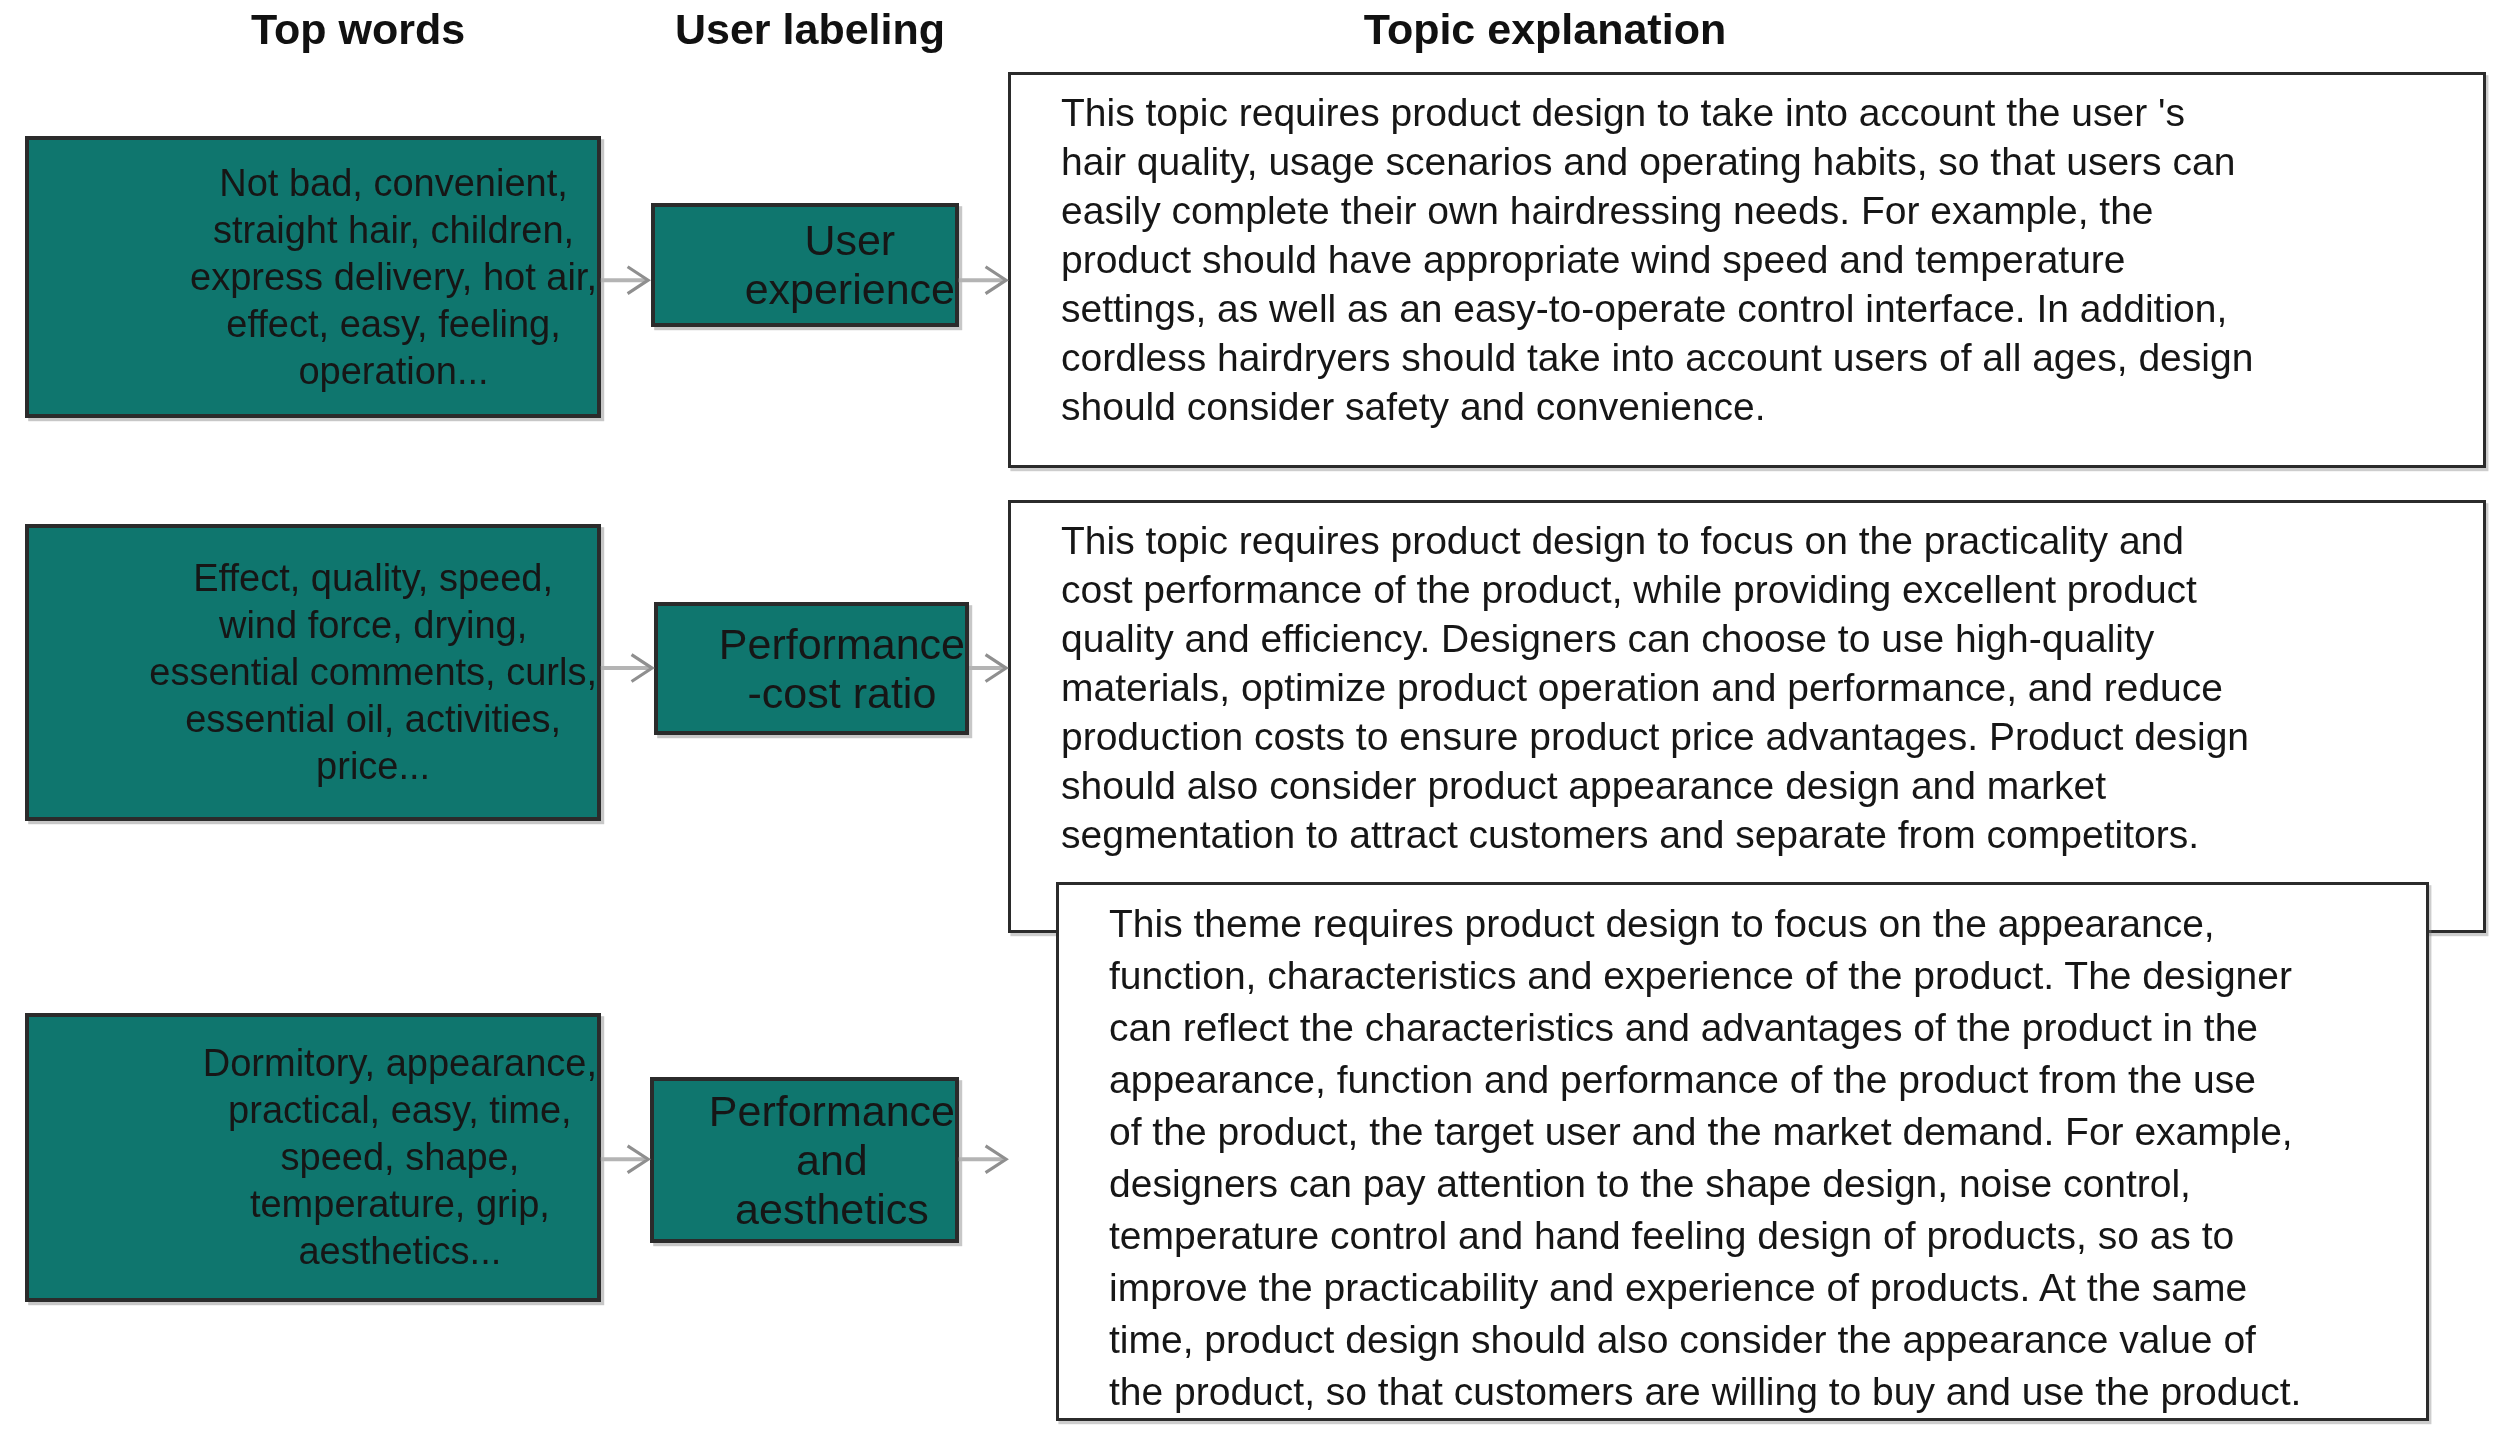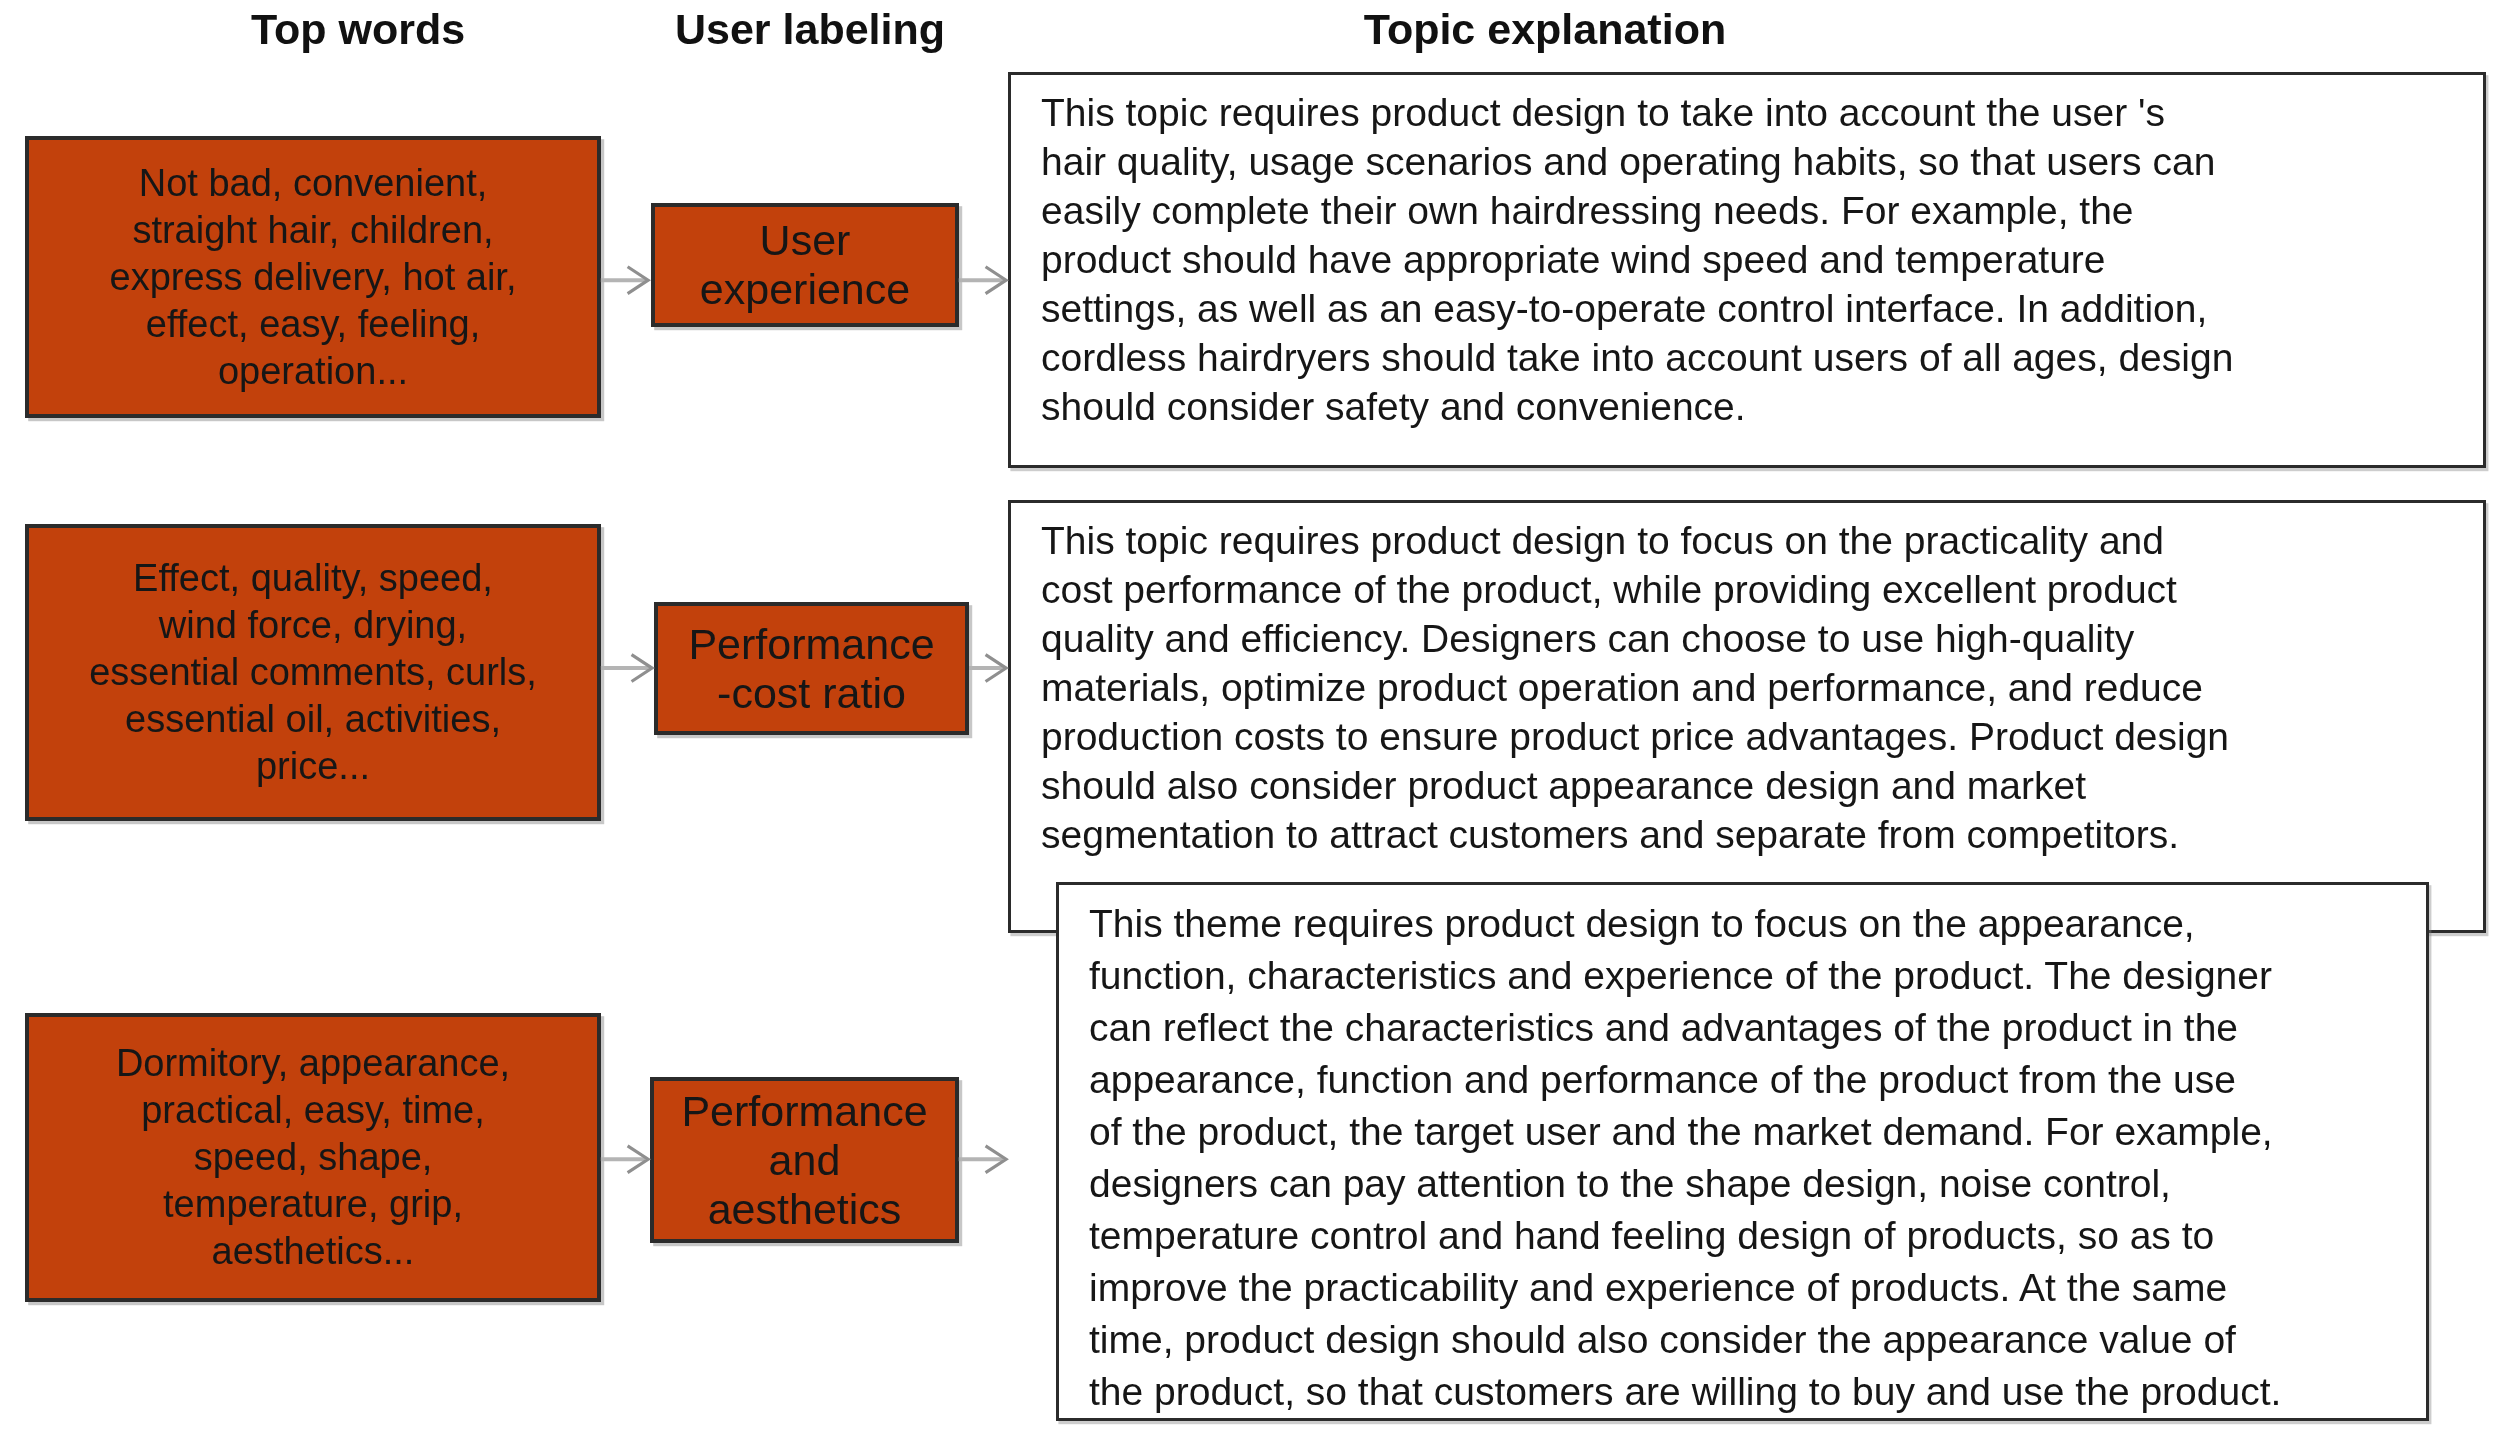--- a/index.html
+++ b/index.html
@@ -19,26 +19,26 @@
     position: absolute;
     top: 4.7px;
     transform: translateX(-50%);
     font-size: 43px;
     font-weight: bold;
     white-space: nowrap;
     color: #111;
   }
   .box {
     position: absolute;
-    background: #c2410c;
+    background: #0f766e;
     border: 4px solid #2b2b2b;
     box-sizing: border-box;
     display: flex;
     align-items: center;
-    justify-content: center;
+    justify-content: flex-end;
     box-shadow: 3.2px 3.2px 0 rgba(130,130,130,0.45);
   }
   .box .txt {
     white-space: pre-line;
     text-align: center;
     font-size: 38px;
     line-height: 47px;
     color: #161616;
   }
   .label-box .txt {
@@ -52,20 +52,21 @@
     box-sizing: border-box;
     box-shadow: 2.4px 3.2px 0 rgba(130,130,130,0.4);
     padding: 12.6px 22px 0 30px;
   }
   .expl .txt {
     white-space: pre-line;
     text-align: left;
     font-size: 39px;
     line-height: 49px;
     color: #161616;
+    margin-left: 20px;
   }
   .expl.e3 .txt { line-height: 52px; }
   #arrow-layer {
     position: absolute;
     left: 0; top: 0;
     width: 2512px;
     height: 1456px;
     pointer-events: none;
   }
 </style>

